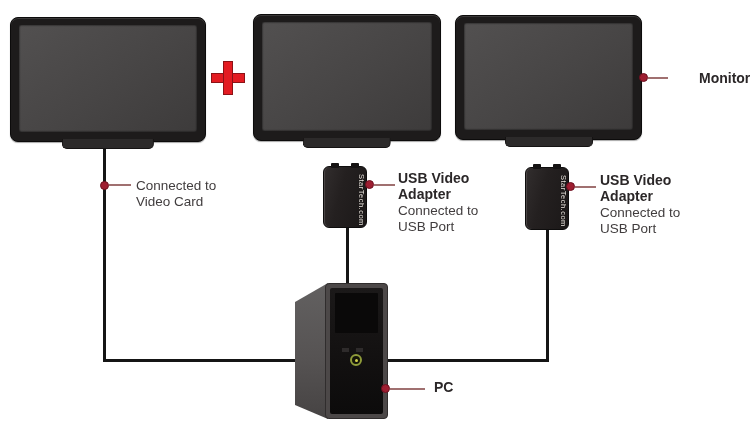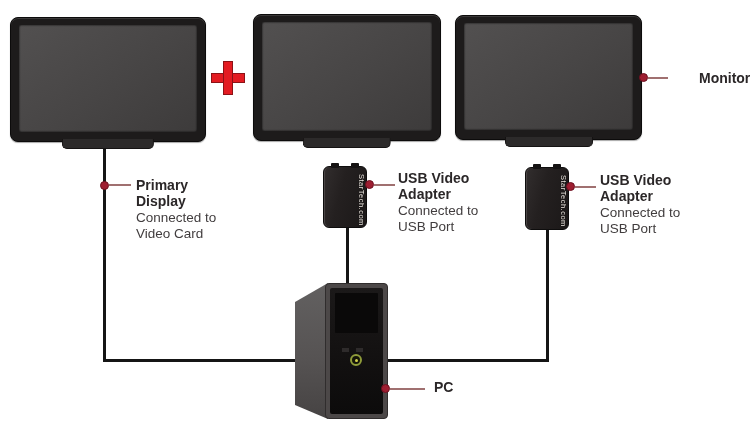--- a/index.html
+++ b/index.html
@@ -125,21 +125,20 @@
         <div class="slot s1"></div>
         <div class="slot s2"></div>
         <div class="power"></div>
       </div>
     </div>
   </div>
 
   <div class="dot" style="left:100px;top:181px;"></div>
   <div class="leader" style="left:109px;top:184px;width:22px;"></div>
   <div class="label" style="left:136px;top:177px;width:104px;">
-    <span class="t">Primary Display</span>
     <span class="s">Connected to Video Card</span>
   </div>
 
   <div class="dot" style="left:365px;top:180px;"></div>
   <div class="leader" style="left:374px;top:184px;width:21px;"></div>
   <div class="label" style="left:398px;top:170px;width:110px;">
     <span class="t">USB Video Adapter</span>
     <span class="s">Connected to USB Port</span>
   </div>
 

